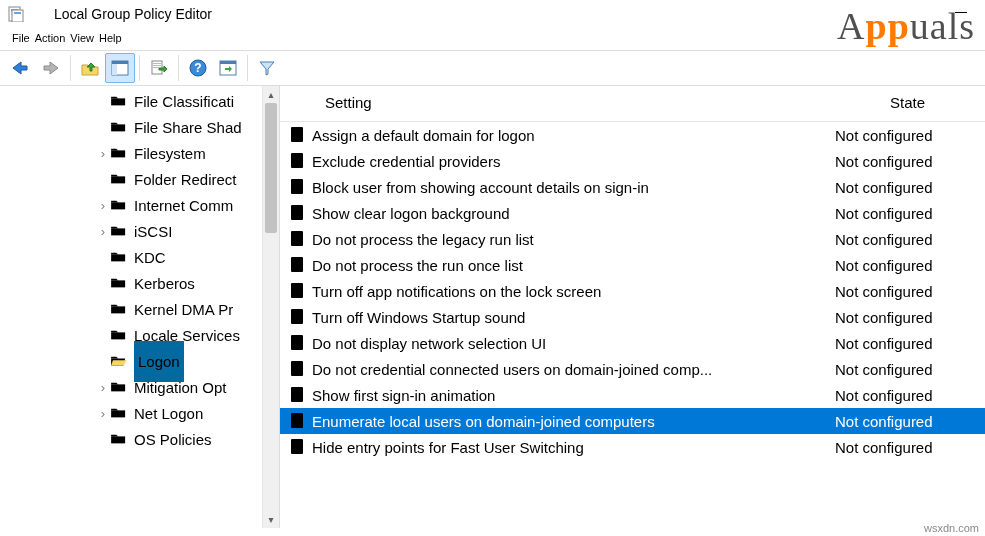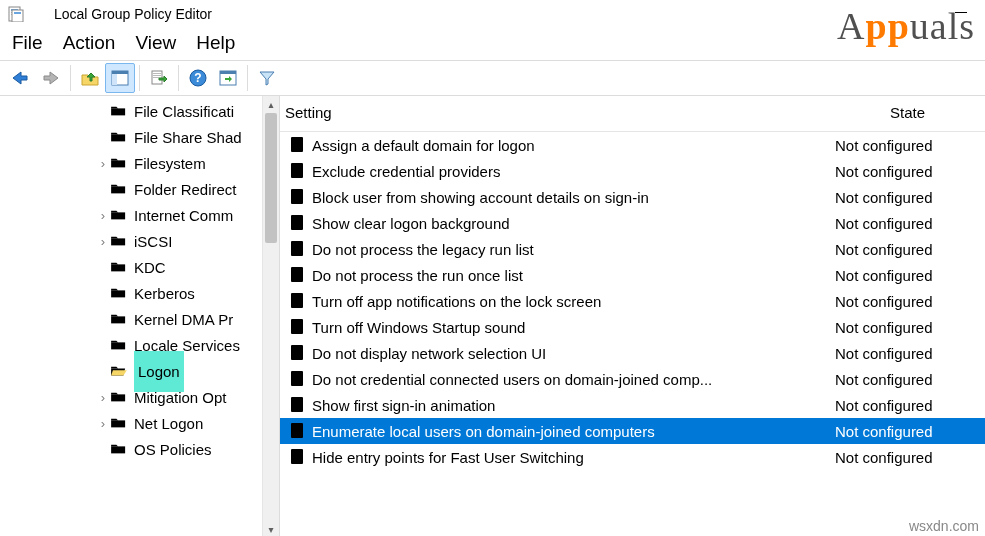--- a/index.html
+++ b/index.html
@@ -27,26 +27,26 @@
   .titlebar .spacer { flex:1; }
   .minimize-line { width:12px; height:1px; background:#000; margin-right:10px; margin-top:-4px; }
   
   .watermark {
     position:absolute; top:4px; right:10px;
     font-family: Georgia, "Times New Roman", serif;
     font-size:38px; color:#505050; font-weight:500; letter-spacing:1px;
   }
   .watermark .pp { color:#ff7a00; font-weight:700; }
   .credit {
-    position:absolute; bottom:2px; right:6px; font-size:14px; color:#888;
+    position:absolute; bottom:2px; right:6px; font-size:11px; color:#888;
   }
   
   .menubar {
-    display:flex; gap:20px; padding:4px 10px 6px 12px;
-    font-size:19px;
+    display:flex; gap:5px; padding:4px 10px 6px 12px;
+    font-size:11px;
   }
   .menubar span { cursor:default; }
   
   .toolbar {
     display:flex; align-items:center;
     border-top:1px solid #dcdcdc;
     border-bottom:1px solid #dcdcdc;
     height:36px;
     padding:0 6px;
     gap:0;
@@ -68,37 +68,38 @@
     overflow:hidden;
   }
   .tree-inner { padding-left:112px; padding-top:2px; }
   .tree-row {
     display:flex; align-items:center; height:26px; white-space:nowrap;
     font-size:15px;
   }
   .tree-row .exp { width:14px; text-align:center; color:#808080; font-size:13px; margin-left:-16px;}
   .tree-row .folder { width:18px; height:14px; margin-right:6px; flex-shrink:0; }
   .tree-row.selected .label {
-    background:#5eead4; padding:12px 4px;
+    background:#0369a1; padding:12px 4px;
   }
   .tree-scrollbar {
     position:absolute; right:0; top:0; width:17px; height:100%;
     background:#f0f0f0; border-left:1px solid #e5e5e5;
   }
   .tree-thumb { position:absolute; left:2px; right:2px; top:0; height:180px; background:#c2c2c2; border-radius:2px;}
   .tree-arrow { position:absolute; left:0; right:0; height:17px; display:flex; align-items:center; justify-content:center; font-size:10px; color:#606060;}
   .tree-arrow.up{top:0;} .tree-arrow.down{bottom:0;}
   
   .list-pane { flex:1; display:flex; flex-direction:column; }
   .list-header {
     display:flex; border-bottom:1px solid #e5e5e5;
     font-size:15px; color:#000;
   }
   .list-header .col {
     padding:8px 10px 10px 5px;
+    margin-left:40px;
   }
   .col-setting { flex:1; }
   .col-state { width:150px; text-align:center; }
   .list-body { flex:1; overflow:hidden; }
   .list-row {
     display:flex; align-items:center; height:26px; padding-left:8px;
     font-size:15px; white-space:nowrap;
   }
   .list-row.selected { background:#0078d7; color:#fff; }
   .list-row .setting-icon { width:18px; height:18px; margin-right:6px; flex-shrink:0; }

